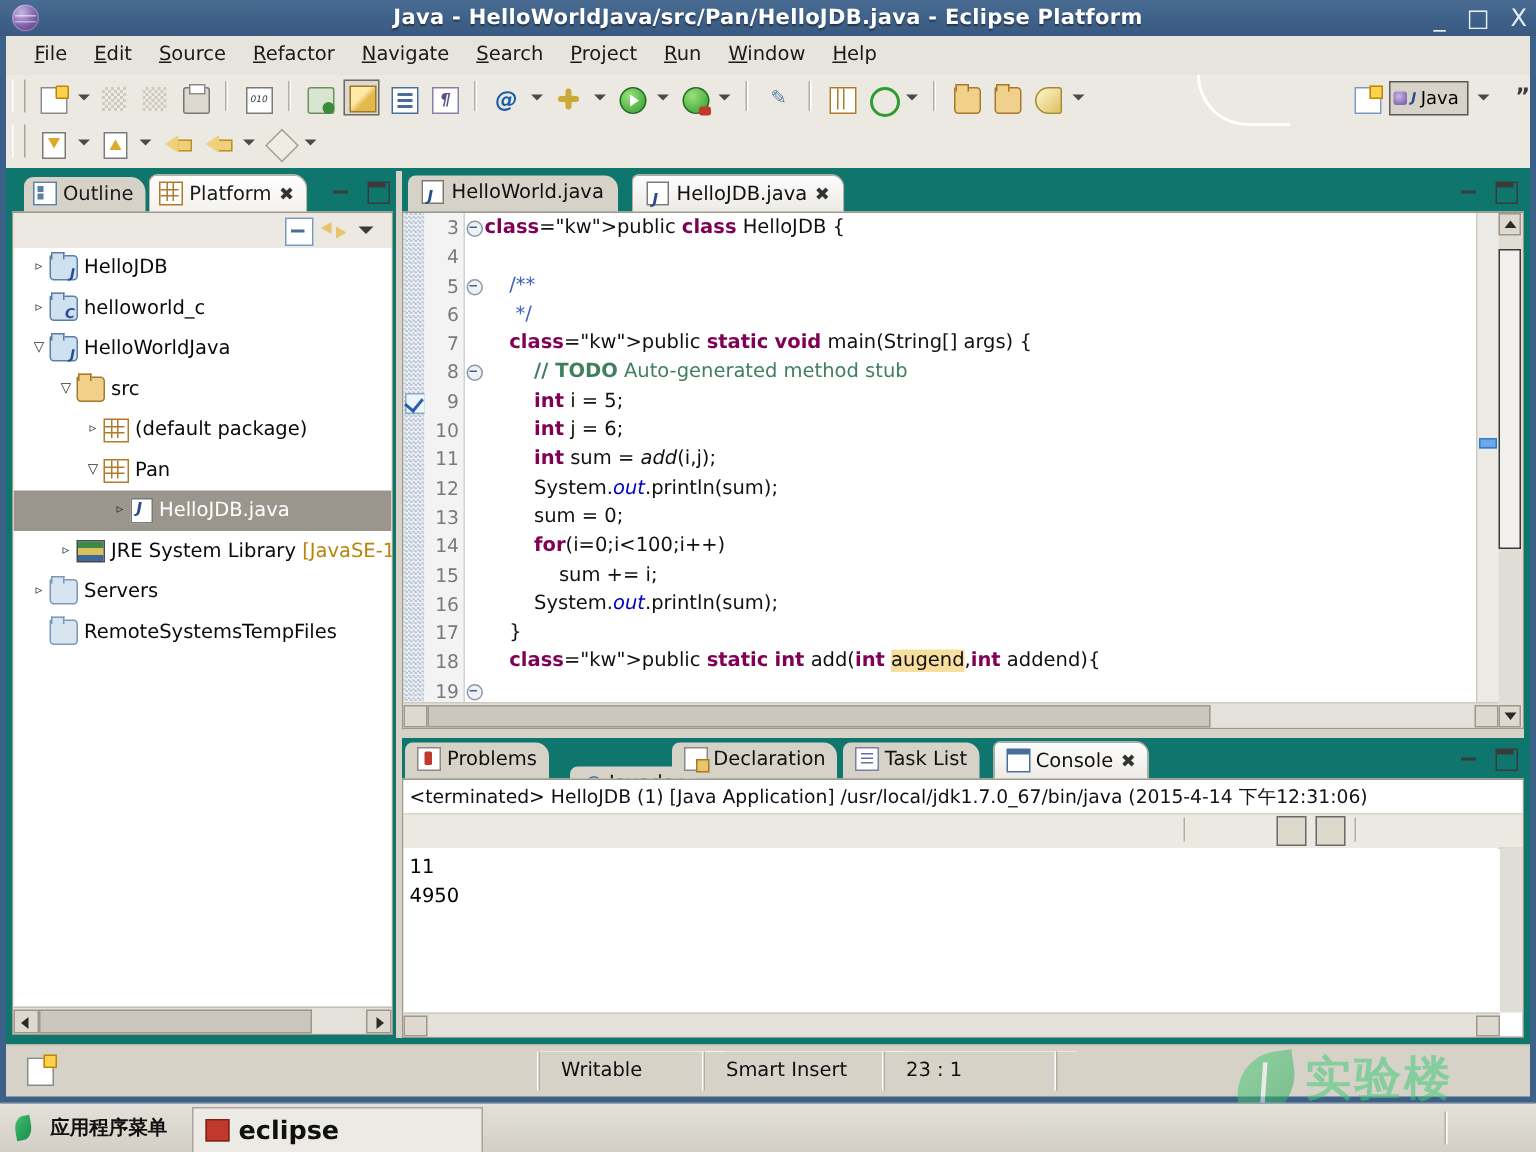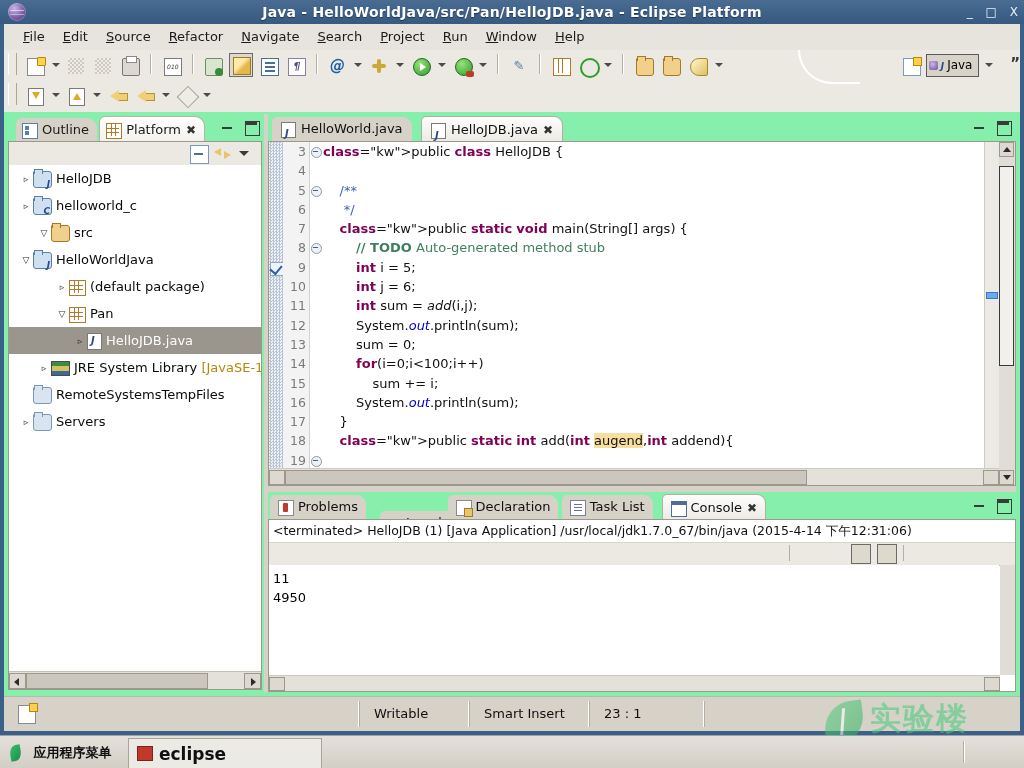--- a/index.html
+++ b/index.html
@@ -24,21 +24,21 @@
     text-shadow:0 1px 1px rgba(0,0,0,.45);
   }
   .tb-icon{
     position:absolute;left:8px;top:3px;width:18px;height:18px;
     border-radius:50%;
     background:radial-gradient(circle at 35% 30%,#c9b6e8 0%,#7b5ea8 55%,#4a3570 100%);
     box-shadow:inset 0 0 0 1px rgba(255,255,255,.25);
   }
   .tb-icon:before{content:"";position:absolute;left:2px;top:7px;width:14px;height:1px;background:rgba(255,255,255,.55);}
   .tb-icon:after{content:"";position:absolute;left:2px;top:11px;width:14px;height:1px;background:rgba(255,255,255,.45);}
-  .tb-buttons{position:absolute;right:6px;top:0;height:24px;line-height:24px;color:#e9eef4;font-size:12px;}
+  .tb-buttons{position:absolute;right:6px;top:0;height:24px;line-height:24px;color:#e9eef4;font-size:16px;}
   .tb-buttons span{display:inline-block;margin-left:9px;cursor:default;}
 
   
   .menubar{
     position:absolute;left:4px;top:24px;width:1016px;height:26px;
     background:#e7e4dd;border-bottom:1px solid #cfcabf;
   }
   .menubar ul{list-style:none;margin:0;padding:0 0 0 10px;height:26px;}
   .menubar li{
     float:left;height:26px;line-height:26px;padding:0 9px;font-size:13px;color:#1a1a1a;
@@ -118,21 +118,21 @@
     display:inline-block;height:21px;line-height:21px;padding:0 6px 0 20px;position:relative;
     border:1px solid #5a5a5a;background:#d8d3c8;font-size:12px;vertical-align:middle;margin-top:4px;
   }
   .persp-btn .pj{position:absolute;left:2px;top:3px;width:15px;height:15px;}
   .persp-btn .pj:before{content:"";position:absolute;left:0;top:3px;width:9px;height:9px;
     background:radial-gradient(circle at 40% 35%,#c9b6e8,#6e4f9e);border-radius:2px;}
   .persp-btn .pj:after{content:"J";position:absolute;right:0;top:-2px;color:#2a4a8a;font-size:9px;font-weight:bold;}
   .quotes{display:inline-block;vertical-align:middle;margin-left:12px;font-size:15px;font-weight:bold;color:#3a3a3a;}
 
   
-  .main{position:absolute;left:4px;top:112px;width:1016px;height:584px;background:#86efac;}
+  .main{position:absolute;left:4px;top:112px;width:1016px;height:584px;background:#0f766e;}
 
   
   .leftview{position:absolute;left:4px;top:2px;width:256px;height:578px;}
   .vtabs{position:relative;height:27px;width:256px;}
   .vtab{
     position:absolute;top:4px;height:23px;line-height:23px;padding:0 8px 0 6px;
     font-size:13px;color:#1a1a1a;cursor:default;
     border-top-left-radius:6px;border-top-right-radius:10px;
   }
   .vtab.inactive{background:#d6d2c8;}
@@ -431,28 +431,28 @@
         </div>
       <div class="vbody">
         <div class="vtoolbar">
           <i class="vt vt-collapse"></i>
           <i class="vt vt-link"></i>
           <i class="vt vt-menu"></i>
         </div>
         <div class="tree" id="pkg-tree">
             <div class="trow2"><span style="display:inline-block;width:10px"></span><span class="twist">▹</span><i class="tico ico-projj"></i><span>HelloJDB</span></div>
             <div class="trow2"><span style="display:inline-block;width:10px"></span><span class="twist">▹</span><i class="tico ico-projj ico-projc"></i><span>helloworld_c</span></div>
+            <div class="trow2"><span style="display:inline-block;width:10px"></span><span class="twist">▽</span><i class="tico ico-projj"></i><span>HelloWorldJava</span></div>
             <div class="trow2"><span style="display:inline-block;width:28px"></span><span class="twist">▽</span><i class="tico ico-src"></i><span>src</span></div>
-            <div class="trow2"><span style="display:inline-block;width:10px"></span><span class="twist">▽</span><i class="tico ico-projj"></i><span>HelloWorldJava</span></div>
             <div class="trow2"><span style="display:inline-block;width:46px"></span><span class="twist">▹</span><i class="tico ico-pkg2"></i><span>(default package)</span></div>
             <div class="trow2"><span style="display:inline-block;width:46px"></span><span class="twist">▽</span><i class="tico ico-pkg2"></i><span>Pan</span></div>
             <div class="trow2 selected"><span style="display:inline-block;width:64px"></span><span class="twist">▹</span><i class="tico ico-java"></i><span>HelloJDB.java</span></div>
             <div class="trow2"><span style="display:inline-block;width:28px"></span><span class="twist">▹</span><i class="tico ico-jre"></i><span>JRE System Library</span> <span class="dim">[JavaSE-1.7]</span></div>
+            <div class="trow2"><span style="display:inline-block;width:10px"></span><span class="twist">▹</span><i class="tico ico-folder"></i><span>Servers</span></div>
             <div class="trow2"><span style="display:inline-block;width:10px"></span><span class="twist"></span><i class="tico ico-folder"></i><span>RemoteSystemsTempFiles</span></div>
-            <div class="trow2"><span style="display:inline-block;width:10px"></span><span class="twist">▹</span><i class="tico ico-folder"></i><span>Servers</span></div>
           </div>
         <div class="hscroll">
           <div class="harr l"></div>
           <div class="hthumb"></div>
           <div class="harr r"></div>
         </div>
       </div>
     </div>
 
     <div class="sash-v"></div>

